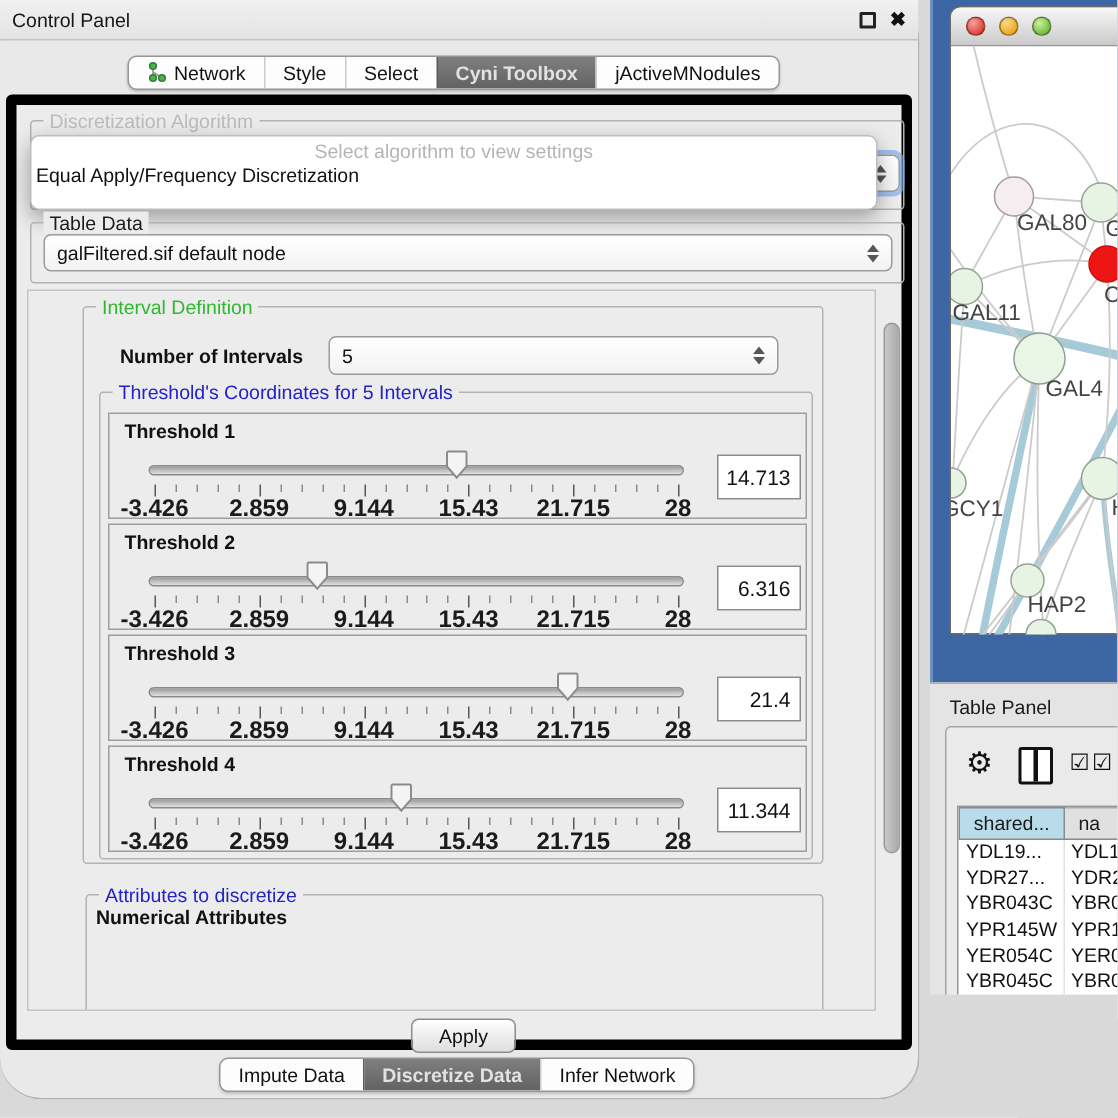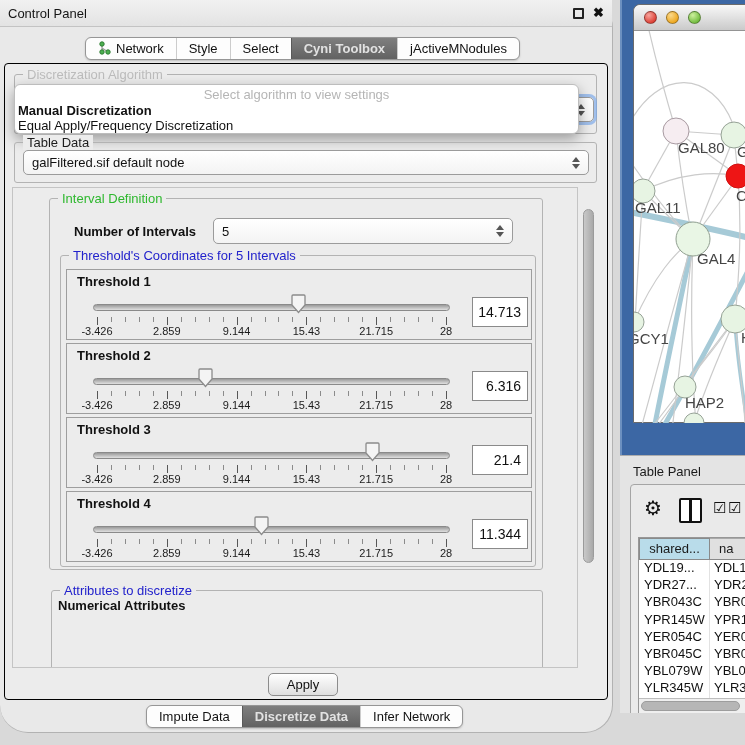--- a/index.html
+++ b/index.html
@@ -26,21 +26,21 @@
     border-radius:6px; overflow:hidden; box-shadow:0 1px 2px rgba(0,0,0,.18); }
   .seg { display:flex; align-items:center; gap:5px; padding:0 12px; font-size:13px;
     color:#111; border-left:1px solid #cccccc; white-space:nowrap; }
   .seg:first-child { border-left:none; }
   .seg.selected { background:linear-gradient(#7f7f7f,#626262); color:#e2e2e2; border-left-color:#5a5a5a;font-weight:bold; }
   #top-tabs { left:85px; top:37px; }
   #bottom-tabs { left:146px; top:705px; }
 
   
   #content-frame { left:4px; top:63px; width:604px; height:637px;
-    border:1px solid #000000; border-radius:4px; background:#ececec; }
+    border:7px solid #000000; border-radius:4px; background:#ececec; }
 
   .group { position:absolute; border:1px solid #b3b3b3; border-radius:3px; }
   .group-label { position:absolute; top:-8px; left:8px; background:#ececec; padding:0 4px;
     font-size:13px; line-height:15px; white-space:nowrap; }
 
   #disc-group { left:9px; top:10px; width:583px; height:60px; }
   #disc-group .group-label { color:#bcbcbc; }
 
   .combo { position:absolute; display:flex; align-items:center; padding:0 8px;
     background:linear-gradient(#ffffff,#f3f3f3); border:1px solid #9b9b9b; border-radius:5px;
@@ -82,21 +82,21 @@
 
   .th-panel { position:relative; width:466px; height:71px; margin-bottom:3px;
     border:1px solid #9e9e9e; background:#ececec; }
   .th-title { position:absolute; left:10px; top:4px; font-size:13px; font-weight:bold; color:#111; }
   .th-track { position:absolute; left:26px; top:34px; width:357px; height:7px; border-radius:4px;
     border:1px solid #8a8a8a; background:linear-gradient(#9a9a9a,#e0e0e0); }
   .th-thumb { position:absolute; top:24px; width:17px; height:20px; }
   .tick { position:absolute; width:1px; background:#3d3d3d; }
   .tick.minor { top:47px; height:5px; opacity:.55; }
   .tick.major { top:47px; height:8px; opacity:.85; }
-  .tlabel { position:absolute; top:55px; font-size:11px; font-weight:normal; color:#1b1b1b;
+  .tlabel { position:absolute; top:55px; font-size:16px; font-weight:bold; color:#1b1b1b;
     transform:translateX(-50%); white-space:nowrap; }
   .vfield { position:absolute; left:405px; top:27px; width:56px; height:30px; background:#fff;
     border:1px solid #8a8a8a; font-size:14px; color:#111; text-align:right;
     line-height:28px; padding-right:6px; }
 
   #attr-group { left:38px; top:402px; width:492px; height:92px; }
   #attr-group > .group-label { color:#2222cc; }
   #numattr-label { position:absolute; left:6px; top:7px; font-size:13px; font-weight:bold; color:#111; }
   #attr-list { position:absolute; left:6px; top:27px; width:478px; height:62px;
     background:#ffffff; border:1px solid #9d9d9d; overflow:hidden; }
@@ -120,21 +120,21 @@
     border-top-left-radius:7px; }
   .light { position:absolute; top:6px; width:13px; height:13px; border-radius:50%;
     border:1px solid rgba(0,0,0,.35); }
   #light-red    { left:10px; background:radial-gradient(circle at 35% 30%, #f7a49d, #dd4237 72%); }
   #light-yellow { left:32px; background:radial-gradient(circle at 35% 30%, #fbd98c, #eda822 72%); }
   #light-green  { left:54px; background:radial-gradient(circle at 35% 30%, #cdf09e, #74bd41 72%); }
   #net-canvas { position:absolute; left:0; top:26px; width:112px; height:392px; }
   #net-canvas svg { display:block; }
 
   
-  #table-area { left:620px; top:455px; width:125px; height:258px; background:#e4e4e4;
+  #table-area { left:620px; top:455px; width:125px; height:208px; background:#e4e4e4;
     border-top:1px solid #adadad; overflow:hidden; }
   #table-panel-title { position:absolute; left:13px; top:8px; font-size:13px; color:#1a1a1a; }
   #tp-window { position:absolute; left:10px; top:28px; width:120px; height:248px;
     background:#eaeaea; border:1px solid #a5a5a5; border-radius:4px; }
   #tp-toolbar { position:absolute; left:0; top:6px; width:100%; height:40px; }
   #gear-icon { position:absolute; left:13px; top:5px; font-size:20px; color:#111; }
   #cols-icon { position:absolute; left:48px; top:7px; width:23px; height:25px;
     border:2.5px solid #111; border-radius:2px; background:#fff; }
   #cols-icon::after { content:""; position:absolute; left:8px; top:0; width:2.5px; height:100%; background:#111; }
   .cbx-icon { position:absolute; top:8px; font-size:15px; color:#111; }
@@ -201,21 +201,20 @@
       <span class="spacer"></span>
       <span class="stepper">
           <i class="up"></i>
           <i class="down"></i>
         </span>
     </div>
 
     <div id="algo-popup" class="abs">
       <div class="popup-hint">Select algorithm to view settings</div>
       <div id="popup-options">
-          <div class="popup-opt bold">Manual Discretization</div>
           <div class="popup-opt">Equal Apply/Frequency Discretization</div>
         </div>
     </div>
 
     <div id="tabledata-group" class="group">
       <span class="group-label">Table Data</span>
       <div id="table-combo" class="combo">
         <span>galFiltered.sif default node</span>
         <span class="spacer"></span>
         <span class="stepper">

